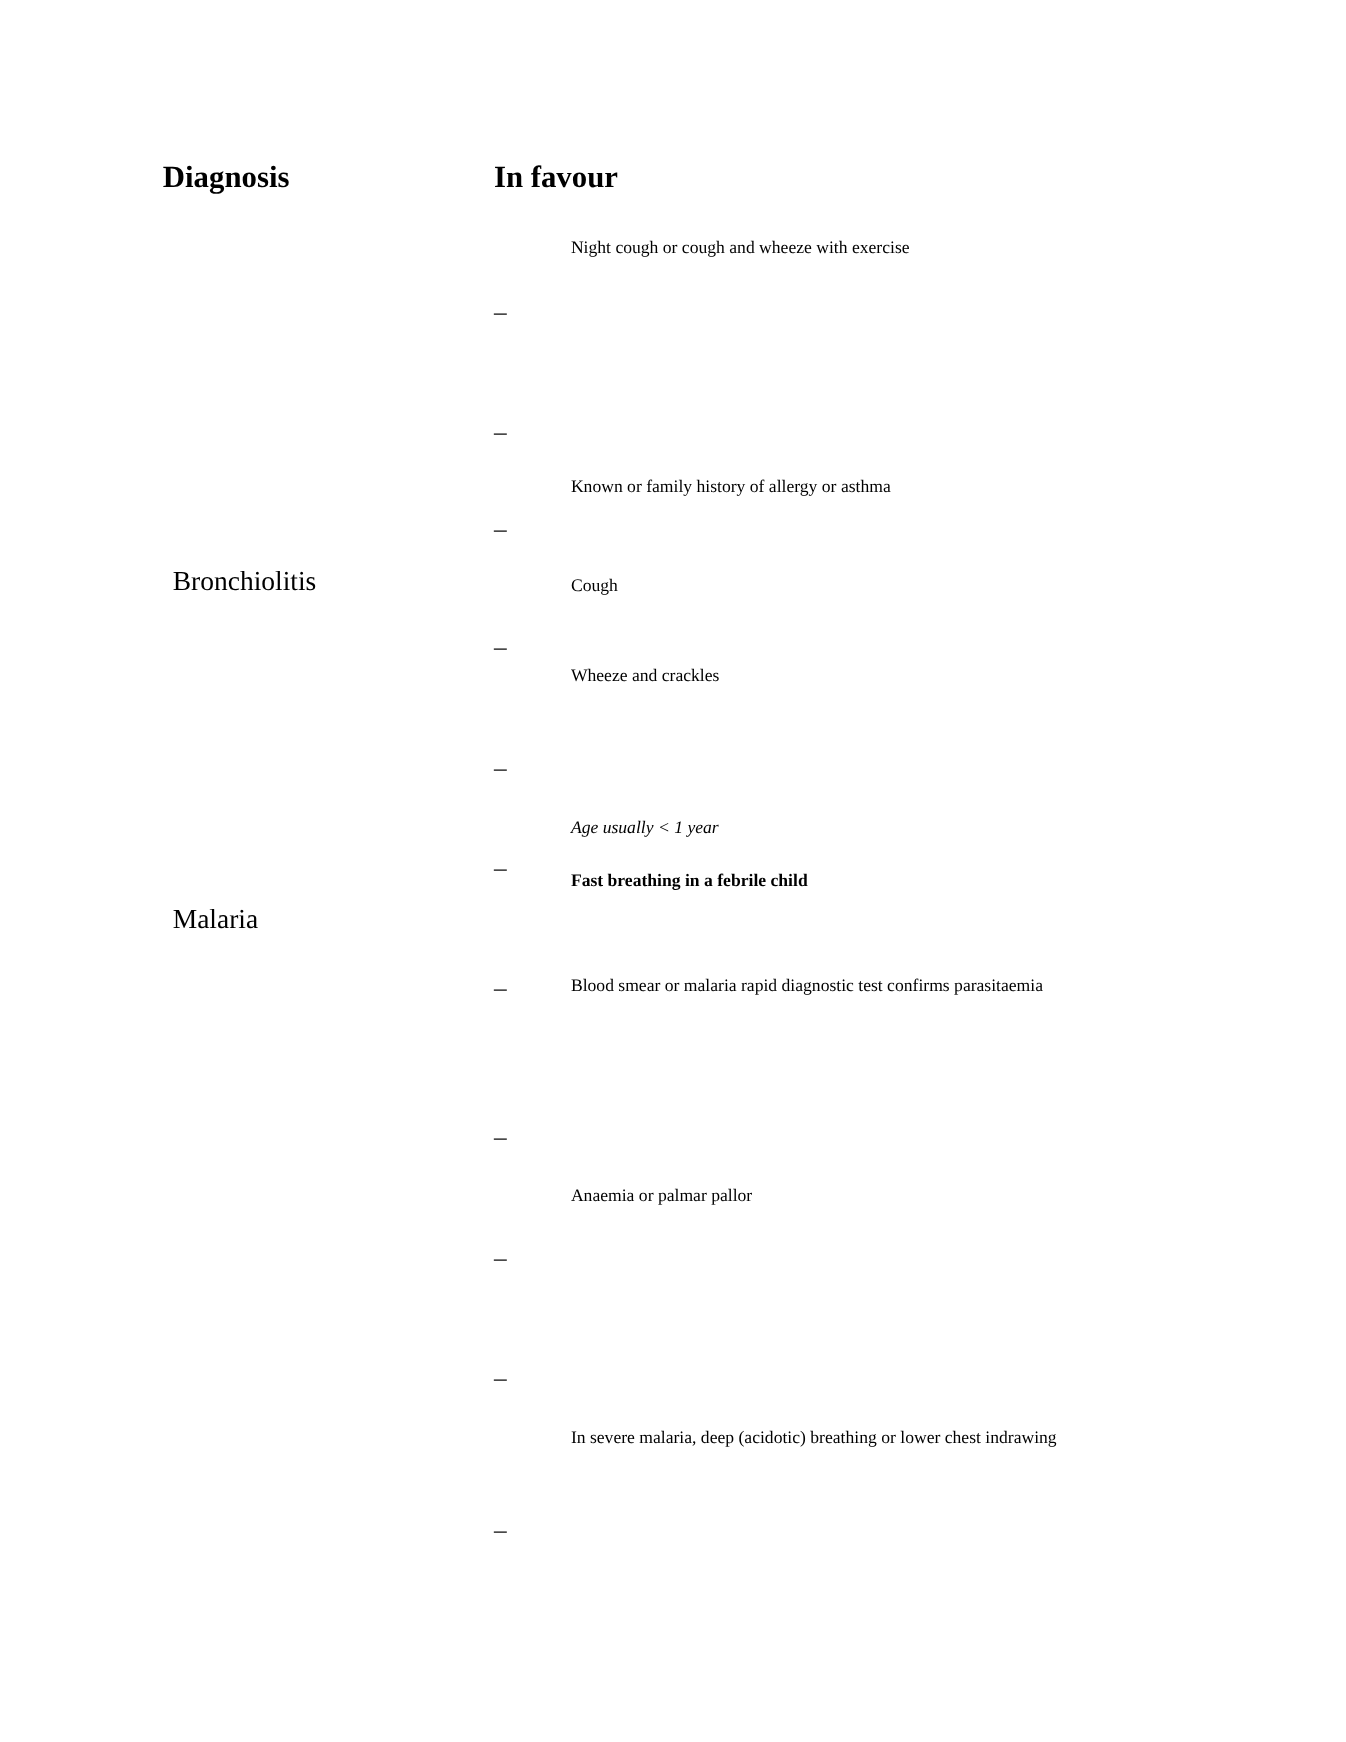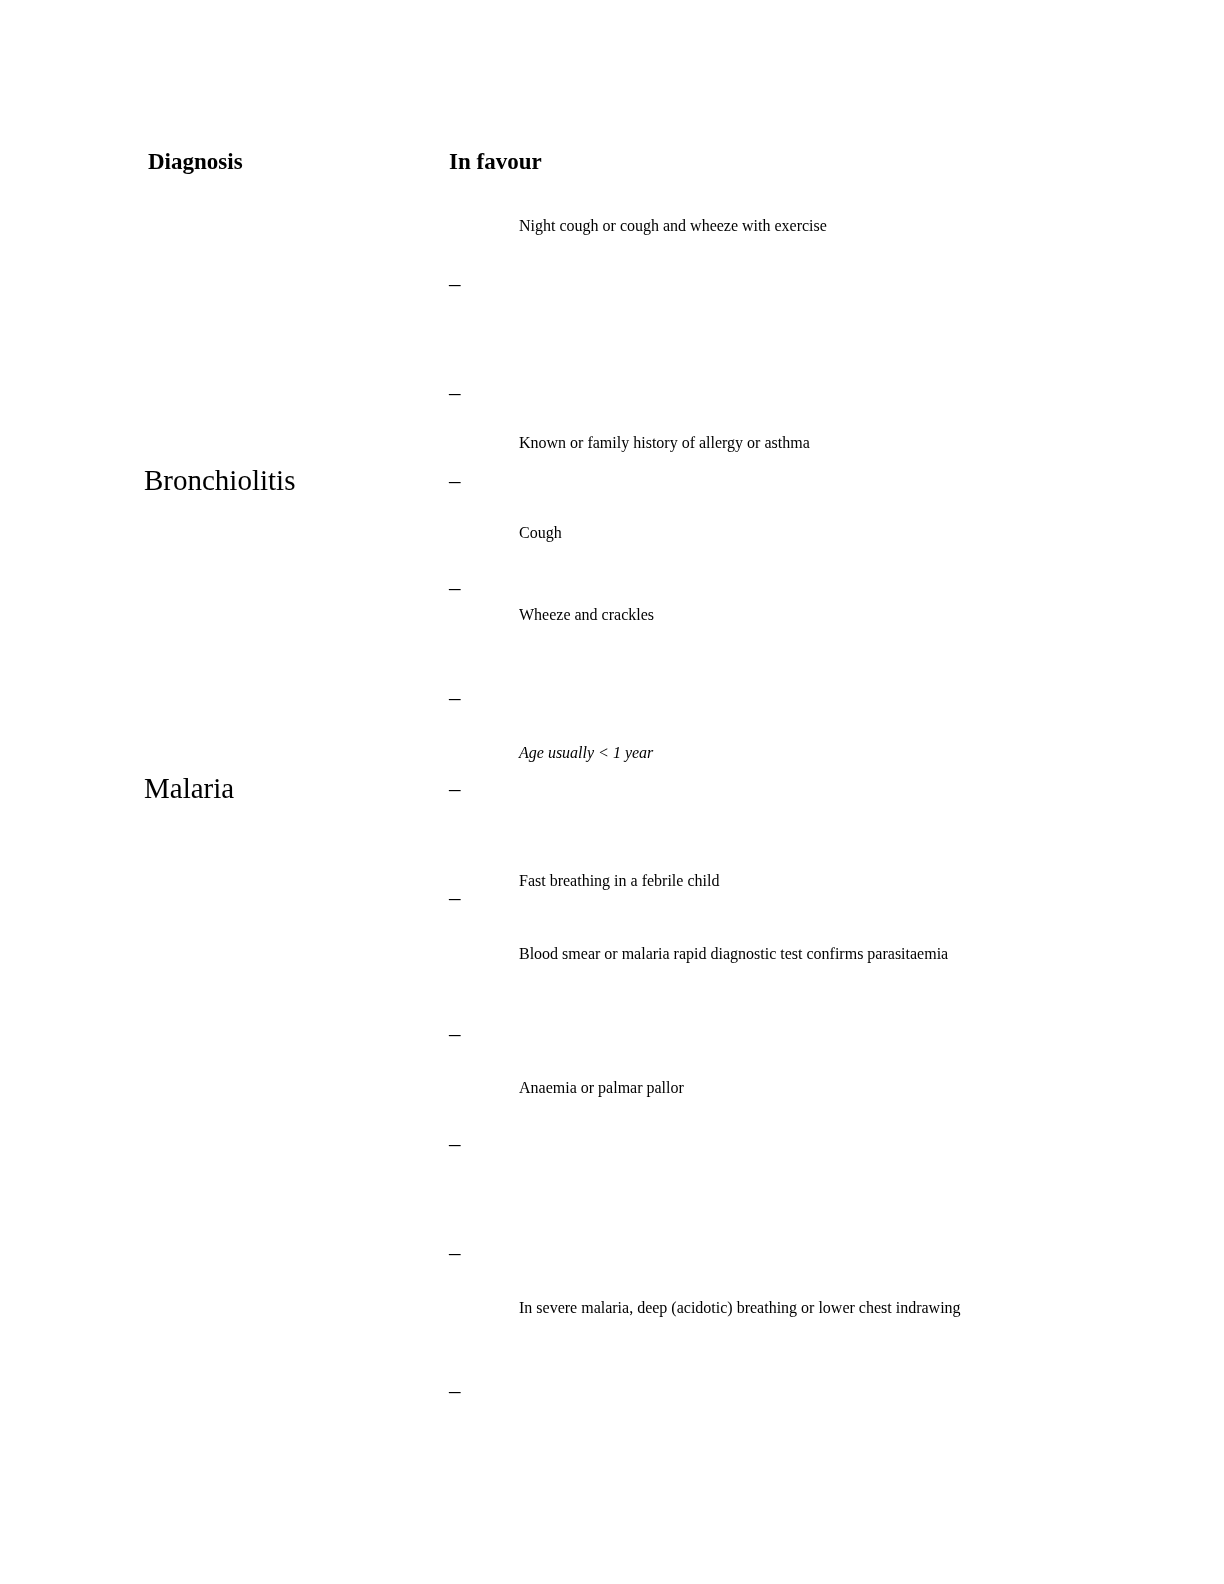--- a/index.html
+++ b/index.html
@@ -11,21 +11,21 @@
     position: relative;
     width: 1224px;
     height: 1584px;
     background: #ffffff;
     font-family: "Liberation Serif", serif;
     color: #000000;
     overflow: hidden;
   }
   .col-header {
     position: absolute;
-    font-size: 23px;
+    font-size: 28px;
     font-weight: bold;
     line-height: 30px;
     white-space: nowrap;
   }
   #hdr-diagnosis { left: 148px; top: 147px; }
   #hdr-infavour  { left: 449px; top: 147px; }
   .entry-text {
     position: absolute;
     left: 519px;
     max-width: 545px;
@@ -33,24 +33,25 @@
     line-height: 31px;
   }
   .dash {
     position: absolute;
     left: 449px;
     font-size: 23px;
     line-height: 31px;
   }
   .diagnosis-label {
     position: absolute;
-    left: 144px;
-    font-size: 29px;
+    left: 157px;
+    font-size: 25px;
     line-height: 31px;
     white-space: nowrap;
+    margin-top: 48px;
   }
 </style>
 </head>
 <body>
 
 <div id="page">
   <div id="hdr-diagnosis" class="col-header">Diagnosis</div>
   <div id="hdr-infavour" class="col-header">In favour</div>
 
 <div class="entry-text" style="top: 210px;">Night cough or cough and wheeze with exercise</div>
@@ -59,22 +60,22 @@
     <div class="entry-text" style="top: 427px;">Known or family history of allergy or asthma</div>
     <div class="dash" style="top: 465px;">–</div>
     <div class="diagnosis-label" style="top: 465px;">Bronchiolitis</div>
     <div class="entry-text" style="top: 517px;">Cough</div>
     <div class="dash" style="top: 572px;">–</div>
     <div class="entry-text" style="top: 599px; text-align: right;">Wheeze and crackles</div>
     <div class="dash" style="top: 682px;">–</div>
     <div class="entry-text" style="top: 737px; font-style: italic;">Age usually &lt; 1 year</div>
     <div class="dash" style="top: 773px;">–</div>
     <div class="diagnosis-label" style="top: 773px; text-align: center;">Malaria</div>
-    <div class="entry-text" style="top: 865px;">Fast breathing in a febrile child</div>
+    <div class="entry-text" style="top: 785px; font-weight: bold;">Fast breathing in a febrile child</div>
     <div class="dash" style="top: 882px;">–</div>
-    <div class="entry-text" style="top: 938px;">Blood smear or malaria rapid diagnostic test confirms parasitaemia</div>
+    <div class="entry-text" style="top: 881px;">Blood smear or malaria rapid diagnostic test confirms parasitaemia</div>
     <div class="dash" style="top: 1018px;">–</div>
     <div class="entry-text" style="top: 1072px;">Anaemia or palmar pallor</div>
     <div class="dash" style="top: 1128px;">–</div>
     <div class="dash" style="top: 1237px;">–</div>
     <div class="entry-text" style="top: 1292px;">In severe malaria, deep (acidotic) breathing or lower chest indrawing</div>
     <div class="dash" style="top: 1375px;">–</div>
   </div>
 
 </body></html>

